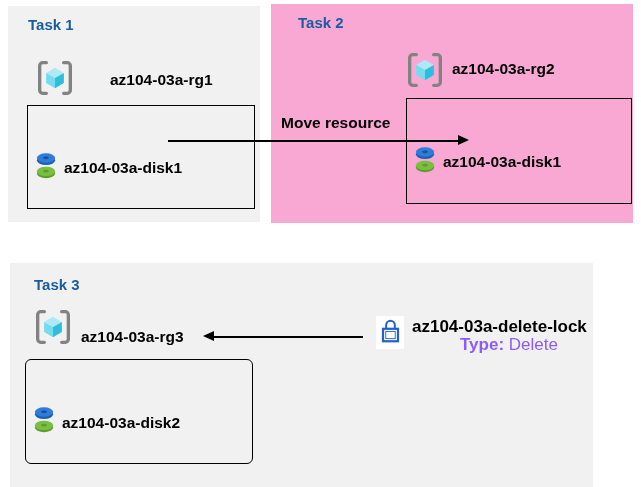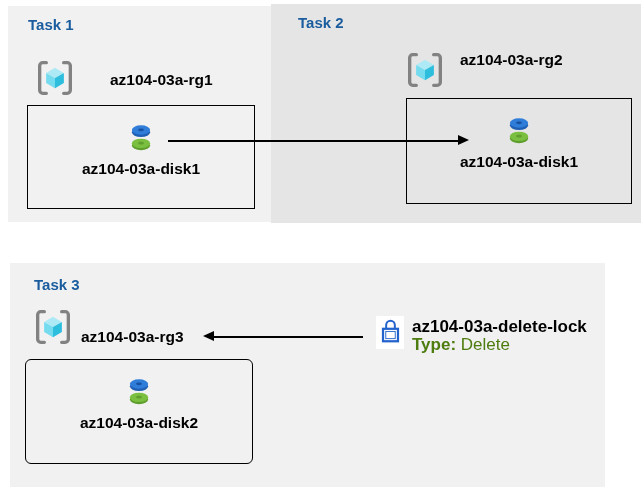--- a/index.html
+++ b/index.html
@@ -1,41 +1,41 @@
 <!DOCTYPE html>
 <html><head>
 <meta charset="utf-8">
 <style>
   html,body{margin:0;padding:0;background:#ffffff;}
   #stage{
     position:relative;width:641px;height:487px;background:#ffffff;
     font-family:"Liberation Sans",sans-serif;color:#000;overflow:hidden;
   }
-  .panel{position:absolute;padding-left:12px;}
+  .panel{position:absolute;}
   #panel-task1{left:8px;top:6px;width:252px;height:216px;background:#f1f1f1;}
-  #panel-task2{left:271px;top:4px;width:362px;height:219px;background:#e5e5e5;}
+  #panel-task2{left:271px;top:4px;width:362px;height:219px;background:#f9a8d4;}
   #panel-task3{left:10px;top:263px;width:583px;height:224px;background:#f1f1f1;}
   .task-title{
     position:absolute;margin:0;font-size:15px;font-weight:700;color:#1a5c9e;
   }
   #panel-task1 .task-title{left:20px;top:10px;}
   #panel-task2 .task-title{left:27px;top:10px;}
   #panel-task3 .task-title{left:24px;top:13px;}
   .rg-icon{position:absolute;width:40px;height:40px;}
   .rg-label{position:absolute;font-size:15.5px;font-weight:700;white-space:nowrap;}
   #panel-task1 .rg-icon{left:27px;top:52px;}
   #panel-task1 .rg-label{left:78px;top:65px;margin-left:24px;}
   #panel-task2 .rg-icon{left:134px;top:46px;}
-  #panel-task2 .rg-label{left:181px;top:47px;margin-left:8px;}
+  #panel-task2 .rg-label{left:181px;top:56px;}
   #panel-task3 .rg-icon{left:23px;top:307px;}
   #panel-task3 .rg-icon{left:23px;top:44px;}
   #panel-task3 .rg-label{left:71px;top:65px;}
   .resource-box{
     position:absolute;border:1.4px solid #000;box-sizing:border-box;
-    display:flex;flex-direction:column;align-items:center;padding-top:15px;
+    display:flex;flex-direction:row;align-items:center;padding-top:15px;
   }
   #panel-task1 .resource-box{left:19px;top:99px;width:228px;height:104px;}
   #panel-task2 .resource-box{left:135px;top:94px;width:226px;height:106px;}
   #panel-task3 .resource-box{left:15px;top:96px;width:228px;height:105px;border-radius:6px;}
   .disk-icon{width:36px;height:32px;}
   .disk-label{margin-top:7px;font-size:15.5px;font-weight:700;white-space:nowrap;}
   .arrow-line{position:absolute;height:1.5px;background:#000;}
   #move-arrow-line{left:168px;top:140px;width:291px;}
   #move-arrow-head{
     position:absolute;left:458px;top:135px;width:0;height:0;
@@ -52,21 +52,21 @@
     border-top:5.5px solid transparent;border-bottom:5.5px solid transparent;
     border-right:11px solid #000;
   }
   .lock-chip{
     position:absolute;left:366px;top:53px;width:28px;height:33px;background:#ffffff;
     display:flex;align-items:center;justify-content:center;
   }
   .lock-text{position:absolute;left:402px;top:55px;line-height:18px;font-size:17px;white-space:nowrap;}
   .lock-name{font-weight:700;}
   .lock-type b{font-weight:700;}
-  .lock-type{color:#4d7c0f;}
+  .lock-type{color:#8b5cf6;margin-left:48px;}
 </style>
 </head>
 <body>
 
 <div id="stage">
 
   <section class="panel" id="panel-task1">
     <h2 class="task-title">Task 1</h2>
     <span class="rg-icon">
       <svg viewBox="0 0 18 18" width="40" height="40" aria-hidden="true">
@@ -162,14 +162,15 @@
         <span>Delete</span>
       </div>
     </div>
 
     <div class="arrow-line" id="lock-arrow-line" style="position:absolute;left:204px;top:73px;width:149px;"></div>
     <div id="lock-arrow-head" style="left:193px;top:68px;"></div>
   </section>
 
   <div class="arrow-line" id="move-arrow-line"></div>
   <div id="move-arrow-head"></div>
+  <div id="move-arrow-label">Move resource</div>
 
 </div>
 
 </body></html>

